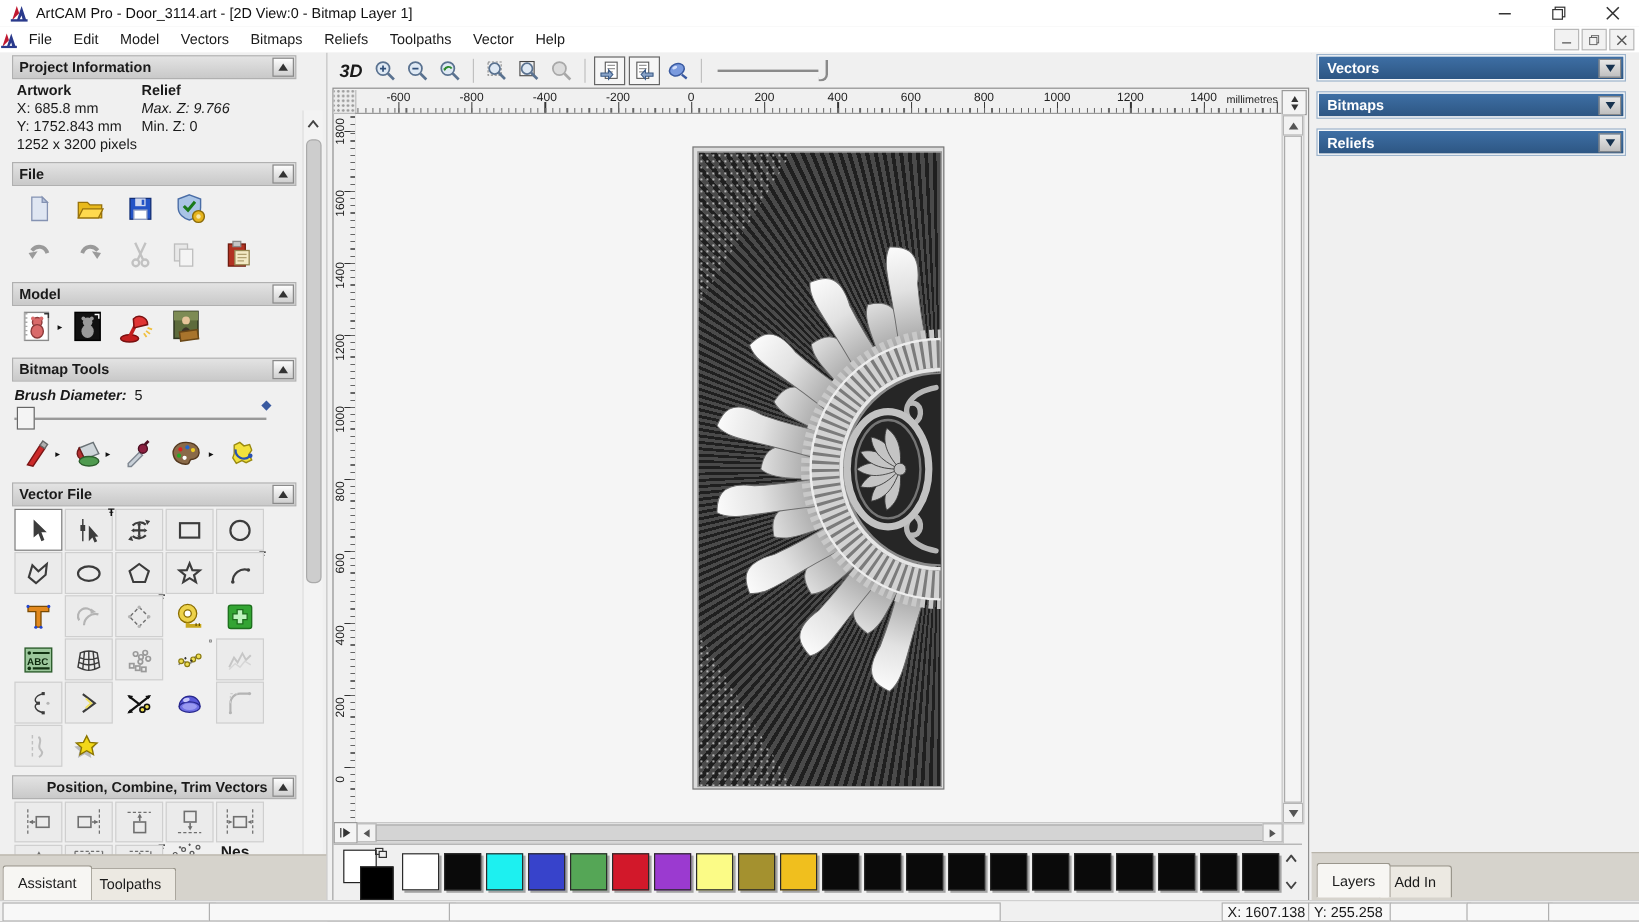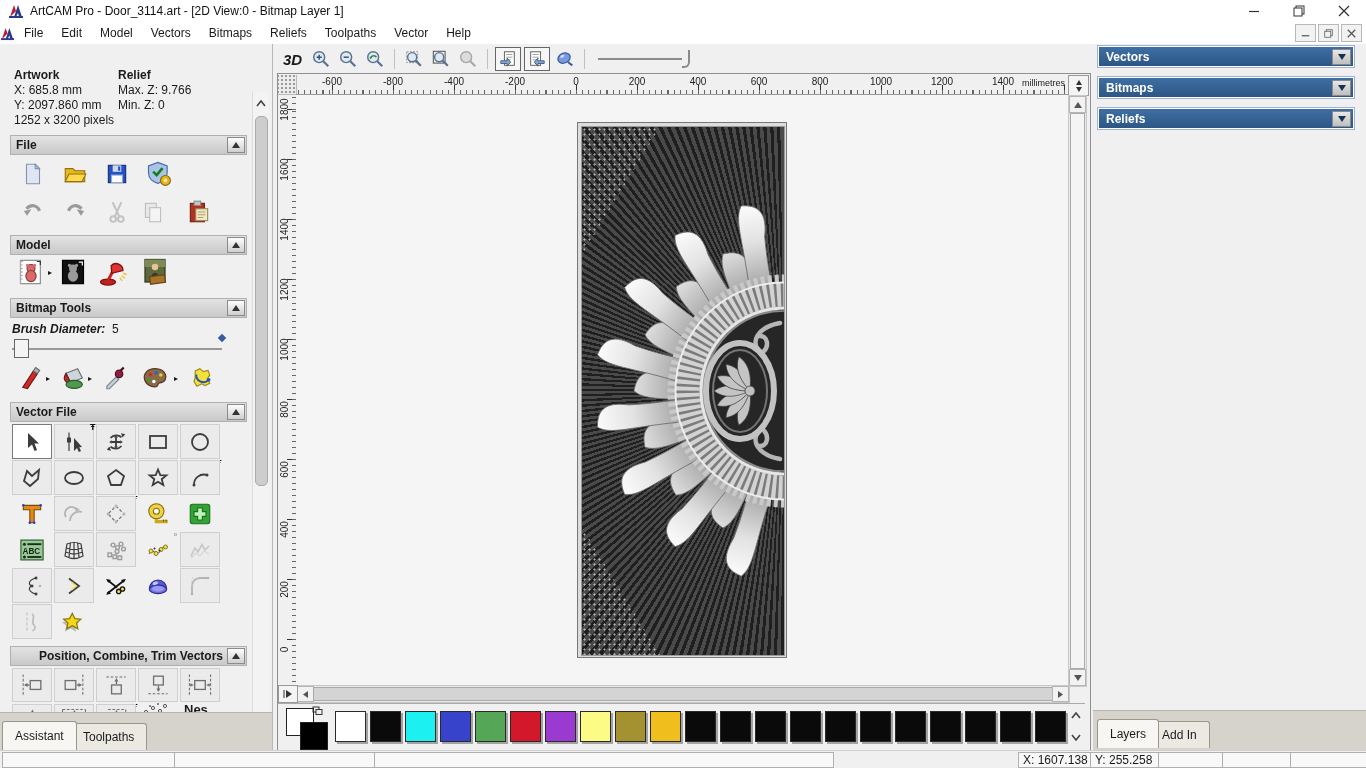--- a/index.html
+++ b/index.html
@@ -169,25 +169,31 @@
       <div class="mdib">
           <svg width="9" height="9" viewBox="0 0 12 12">
             <path d="M1 1 L11 11 M11 1 L1 11" stroke="#555" stroke-width="1.6"></path>
           </svg>
         </div>
     </div>
   </div>
 
   <div id="left">
 
+    <div class="hdr" style="top:2px;">
+      <span>Project Information</span>
+      <div class="cbtn">
+          <div class="tri-up"></div>
+        </div>
+    </div>
     <div class="ptxt b" style="left:14px;top:24px;">Artwork</div>
     <div class="ptxt b" style="left:118px;top:24px;">Relief</div>
     <div class="ptxt" style="left:14px;top:39px;">X: 685.8 mm</div>
-    <div class="ptxt" style="left:118px;top:39px;">Max. Z: 9.766</div>
-    <div class="ptxt" style="left:14px;top:54px;">Y: 2097.860 mm</div>
+    <div class="ptxt" style="left:118px;top:39px;font-style:italic;">Max. Z: 9.766</div>
+    <div class="ptxt" style="left:14px;top:54px;">Y: 1752.843 mm</div>
     <div class="ptxt" style="left:118px;top:54px;">Min. Z: 0</div>
     <div class="ptxt" style="left:14px;top:69px;">1252 x 3200 pixels</div>
 
     <div class="hdr" style="top:91px;">
       <span>File</span>
       <div class="cbtn">
           <div class="tri-up"></div>
         </div>
     </div>
 

